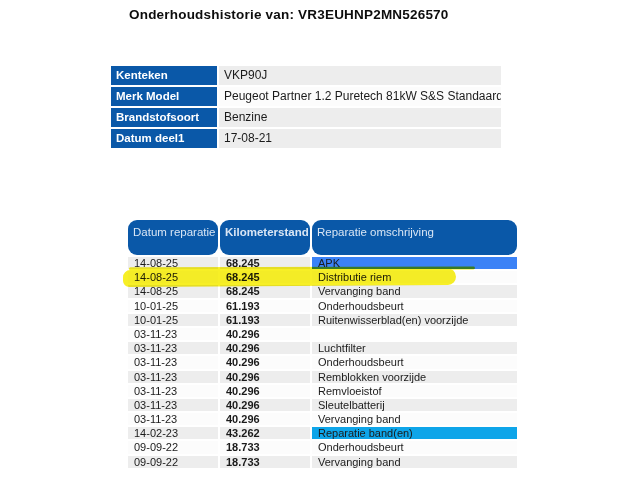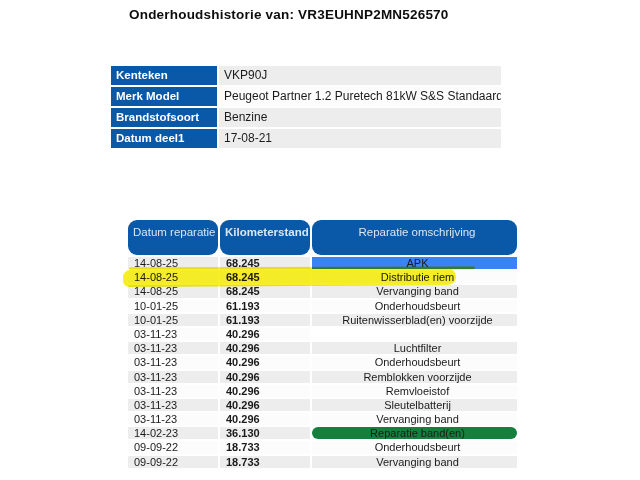--- a/index.html
+++ b/index.html
@@ -29,21 +29,21 @@
   }
   
   .htable{position:absolute;left:128px;top:220px;width:389px;}
   .hhead{display:flex;height:35px;}
   .hcell{
     background:var(--blue);color:#d9e6f5;font-size:11.5px;
     padding:6px 0 0 5px;box-sizing:border-box;white-space:nowrap;overflow:hidden;border-radius:9px;
   }
   .c1{width:90px;flex:0 0 90px;}
   .c2{width:90px;flex:0 0 90px;margin-left:2px;font-weight:bold;}
-  .c3{width:205px;flex:0 0 205px;margin-left:2px;text-align:center;}
+  .c3{width:205px;flex:0 0 205px;margin-left:2px;}
   .hrow{display:flex;height:12.2px;margin-top:2px;}
   .hcol{
     font-size:11px;line-height:12.5px;padding-left:6px;box-sizing:border-box;
     color:var(--txt);white-space:nowrap;overflow:hidden;
   }
   
   .marker{
     position:absolute;left:123px;top:269px;width:333px;height:17px;
     border-radius:8px 10px 9px 7px;
     transform:rotate(-0.4deg);
@@ -140,22 +140,22 @@
         <div class="hcol c2" style="background: rgb(237, 237, 237);">40.296</div>
         <div class="hcol c3" style="background: rgb(237, 237, 237);">Sleutelbatterij</div>
       </div>
       <div class="hrow">
         <div class="hcol c1" style="background: rgb(252, 252, 252);">03-11-23</div>
         <div class="hcol c2" style="background: rgb(252, 252, 252);">40.296</div>
         <div class="hcol c3" style="background: rgb(252, 252, 252);">Vervanging band</div>
       </div>
       <div class="hrow">
         <div class="hcol c1" style="background: rgb(237, 237, 237);">14-02-23</div>
-        <div class="hcol c2" style="background: rgb(237, 237, 237);">36.130</div>
-        <div class="hcol c3" style="background: #15803d; border-radius: 6px;">Reparatie band(en)</div>
+        <div class="hcol c2" style="background: rgb(237, 237, 237);">43.262</div>
+        <div class="hcol c3" style="background: #0ea5e9;">Reparatie band(en)</div>
       </div>
       <div class="hrow">
         <div class="hcol c1" style="background: rgb(252, 252, 252);">09-09-22</div>
         <div class="hcol c2" style="background: rgb(252, 252, 252);">18.733</div>
         <div class="hcol c3" style="background: rgb(252, 252, 252);">Onderhoudsbeurt</div>
       </div>
       <div class="hrow">
         <div class="hcol c1" style="background: rgb(237, 237, 237);">09-09-22</div>
         <div class="hcol c2" style="background: rgb(237, 237, 237);">18.733</div>
         <div class="hcol c3" style="background: rgb(237, 237, 237);">Vervanging band</div>

